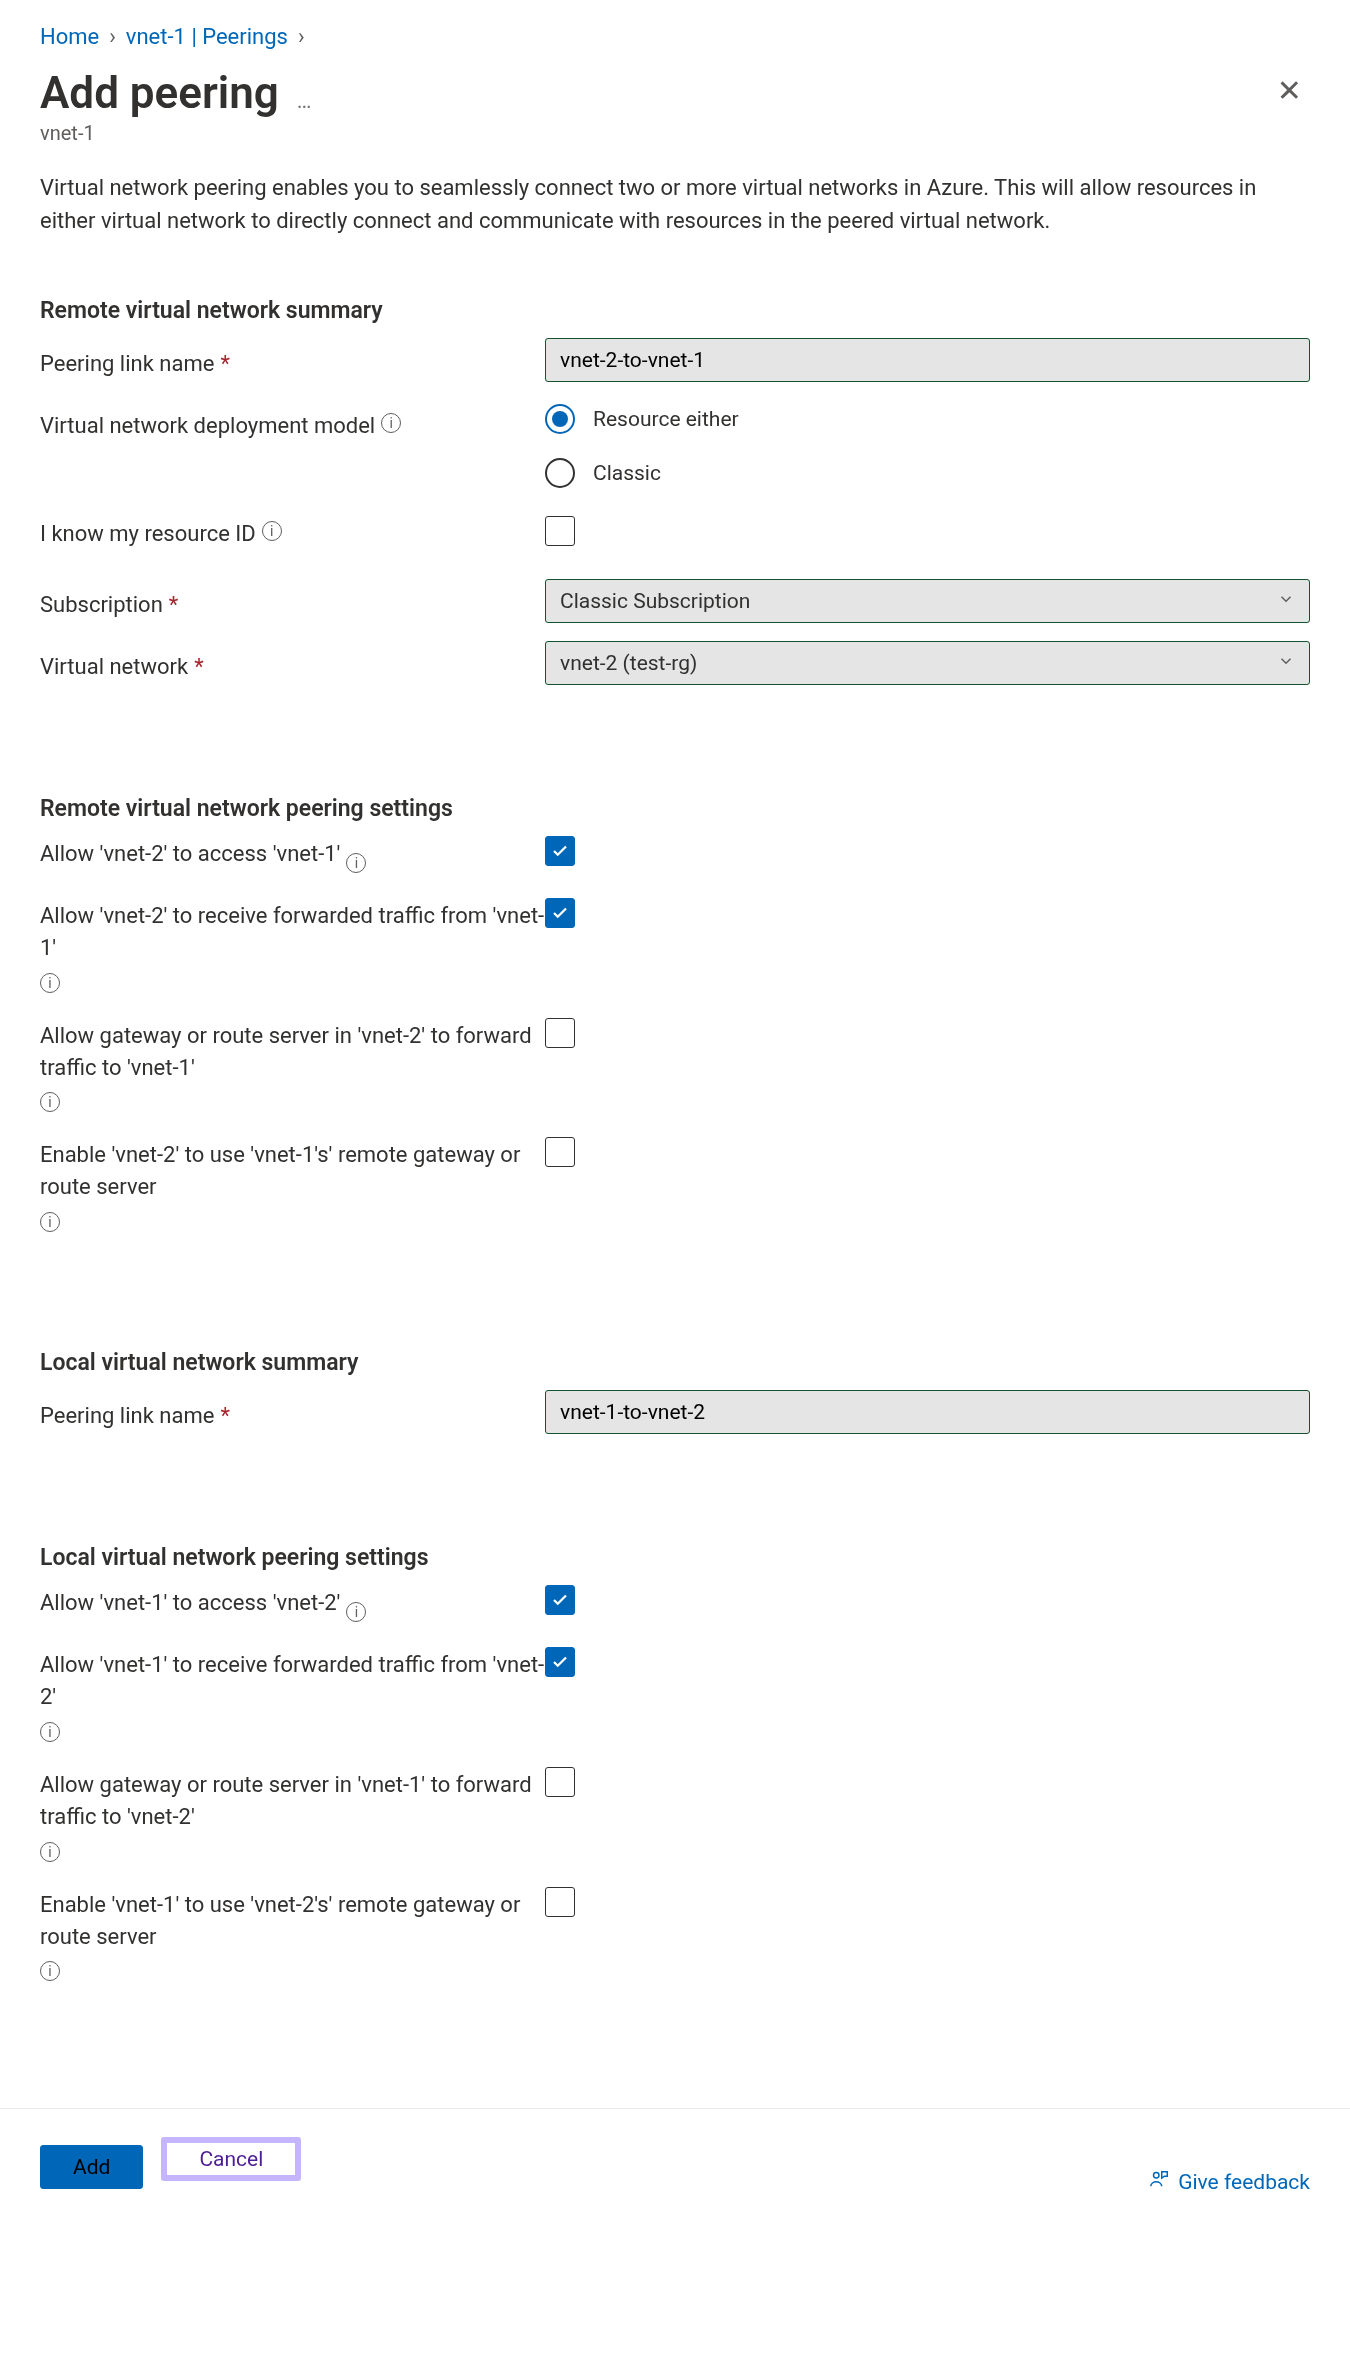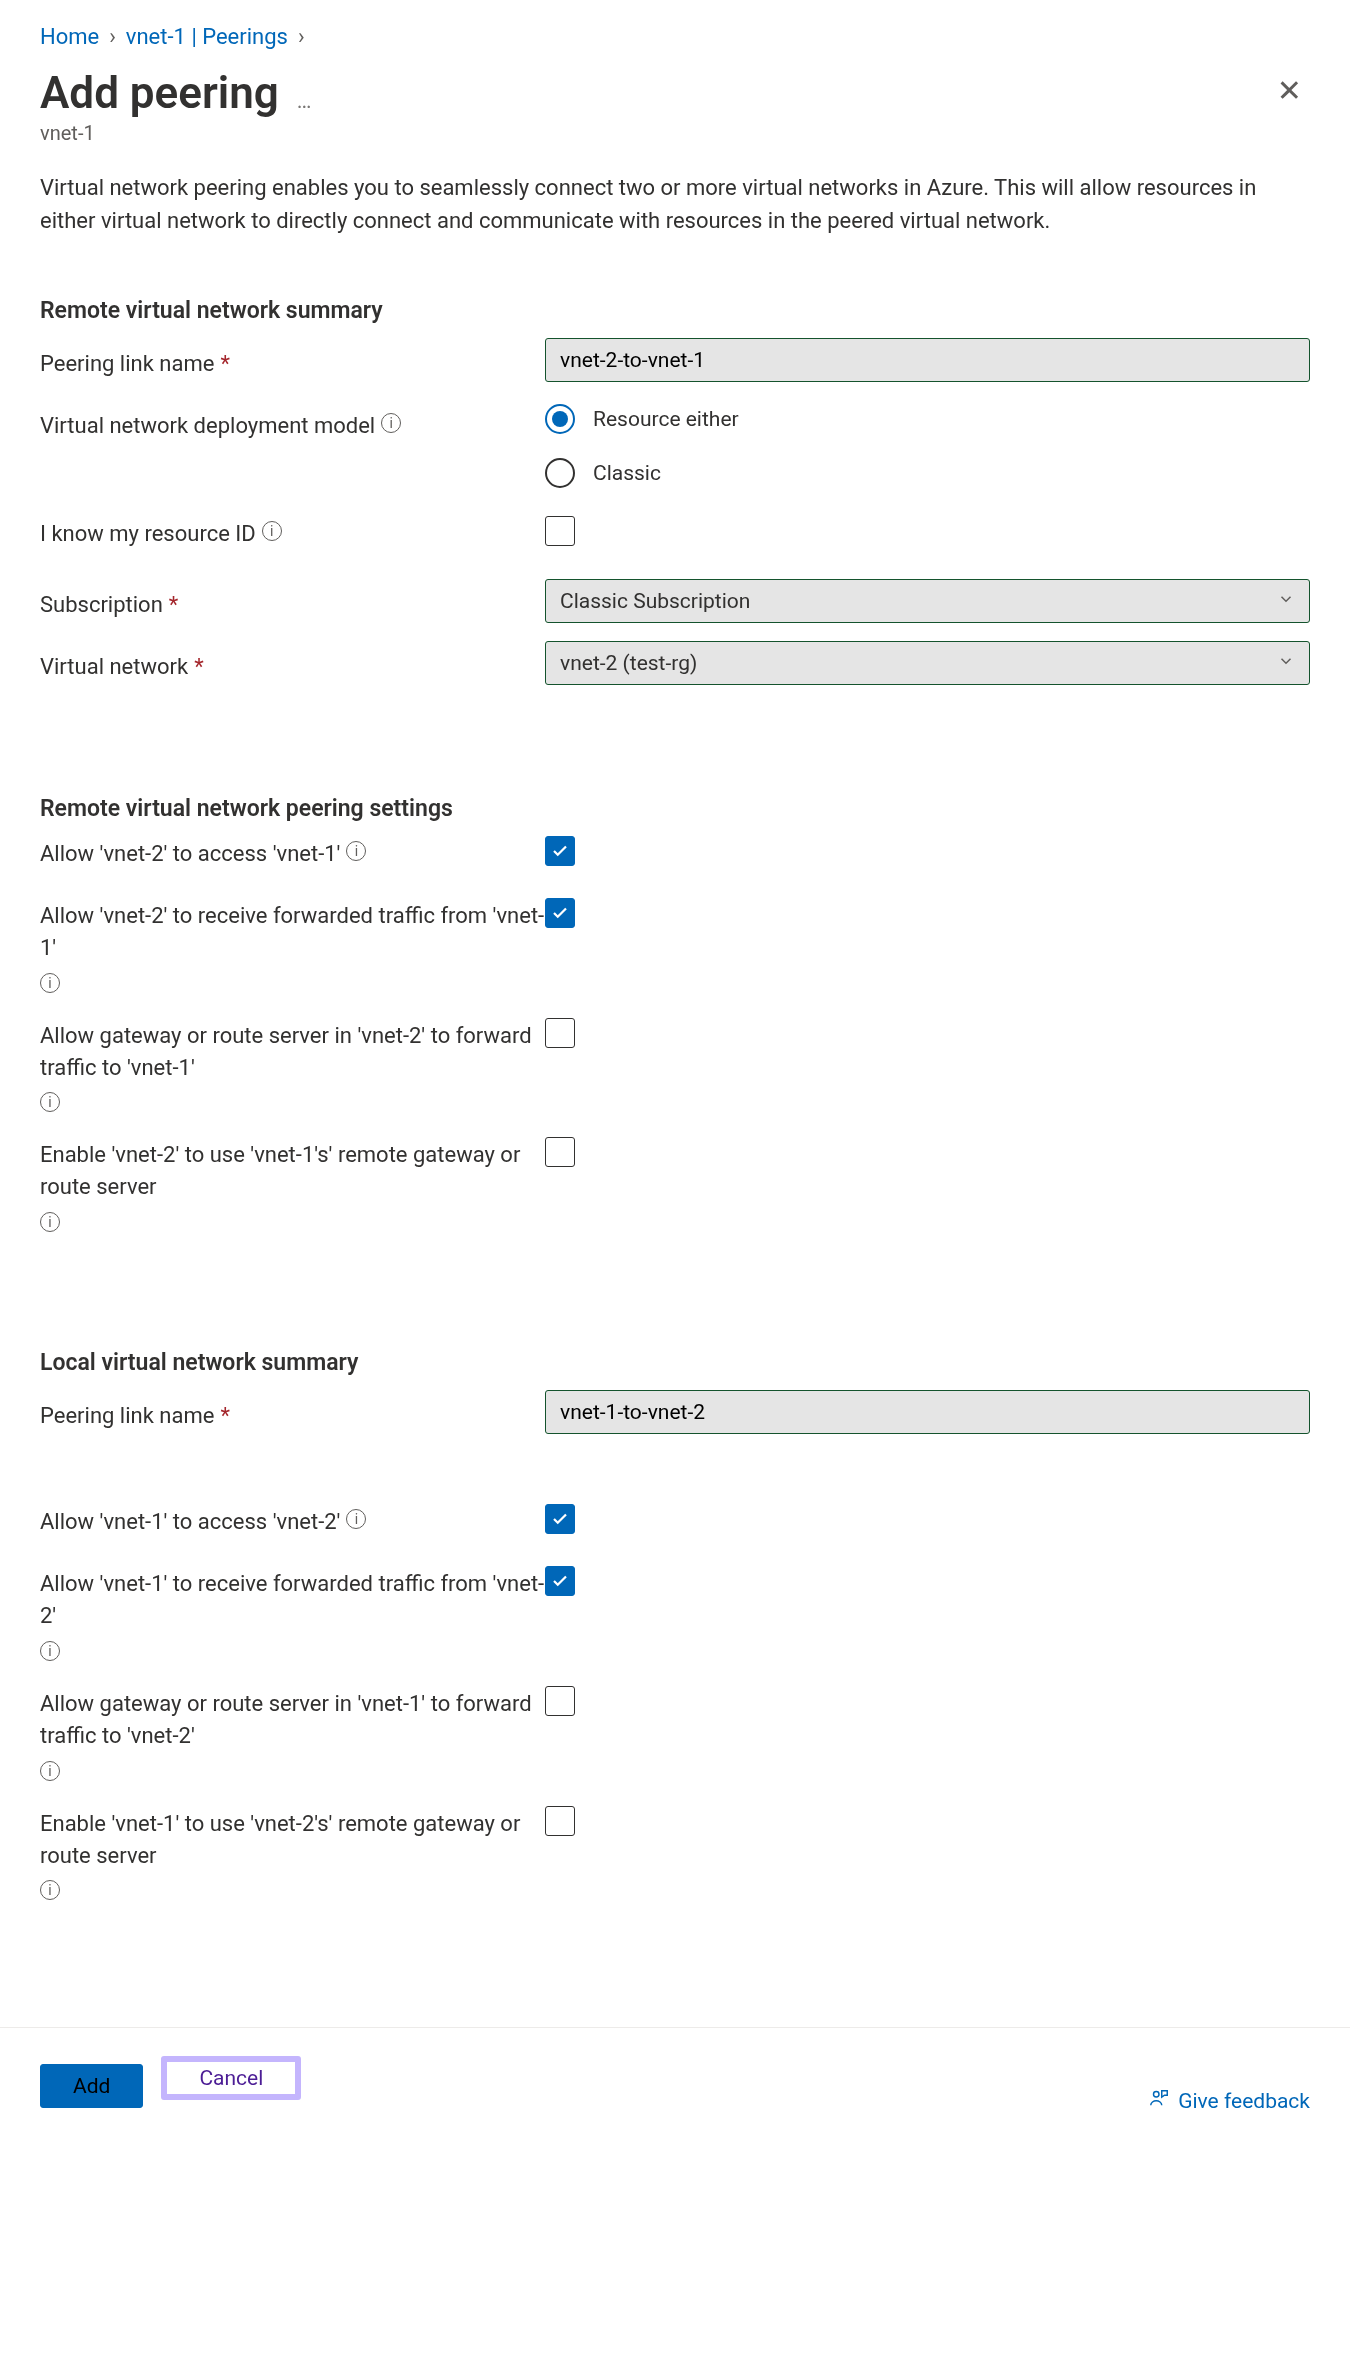--- a/index.html
+++ b/index.html
@@ -95,21 +95,21 @@
   }
   .checkbox {
     width: 30px; height: 30px; border: 1.5px solid #323130; border-radius: 3px;
     display: inline-flex; align-items: center; justify-content: center;
     cursor: pointer; flex-shrink: 0; background: #fff;
   }
   .checkbox.checked { background: #0067b8; border-color: #0067b8; }
   .checkbox.checked svg { display: block; }
   .checkbox svg { display: none; }
   .check-row { display: flex; margin-bottom: 28px; align-items: flex-start; }
-  .check-row .field-label { padding-top: 2px; }
+  .check-row .field-label { padding-top: 2px; align-items: flex-end; }
   .spacer-lg { height: 52px; }
   .footer {
     position: relative;
     border-top: 1px solid #edebe9;
     padding: 20px 40px;
     display: flex;
     align-items: center;
     gap: 18px;
     background: #fff;
   }
@@ -289,20 +289,21 @@
       <span>Peering link name</span>
       <span class="req">*</span>
     </div>
     <div class="field-control">
       <input class="text-input" value="vnet-1-to-vnet-2" style="">
     </div>
   </div>
 
   <div class="spacer-lg"></div>
 
+  <h2>Local virtual network peering settings</h2>
 
   <div class="check-row">
     <div class="field-label">
       <span>Allow 'vnet-1' to access 'vnet-2'</span>
       <i class="info-icon">i</i>
     </div>
     <div class="field-control">
       <span class="checkbox checked">
         <svg width="18" height="18" viewBox="0 0 24 24">
             <path fill="none" stroke="#fff" stroke-width="3" d="M4 12l5 5L20 6"></path>

